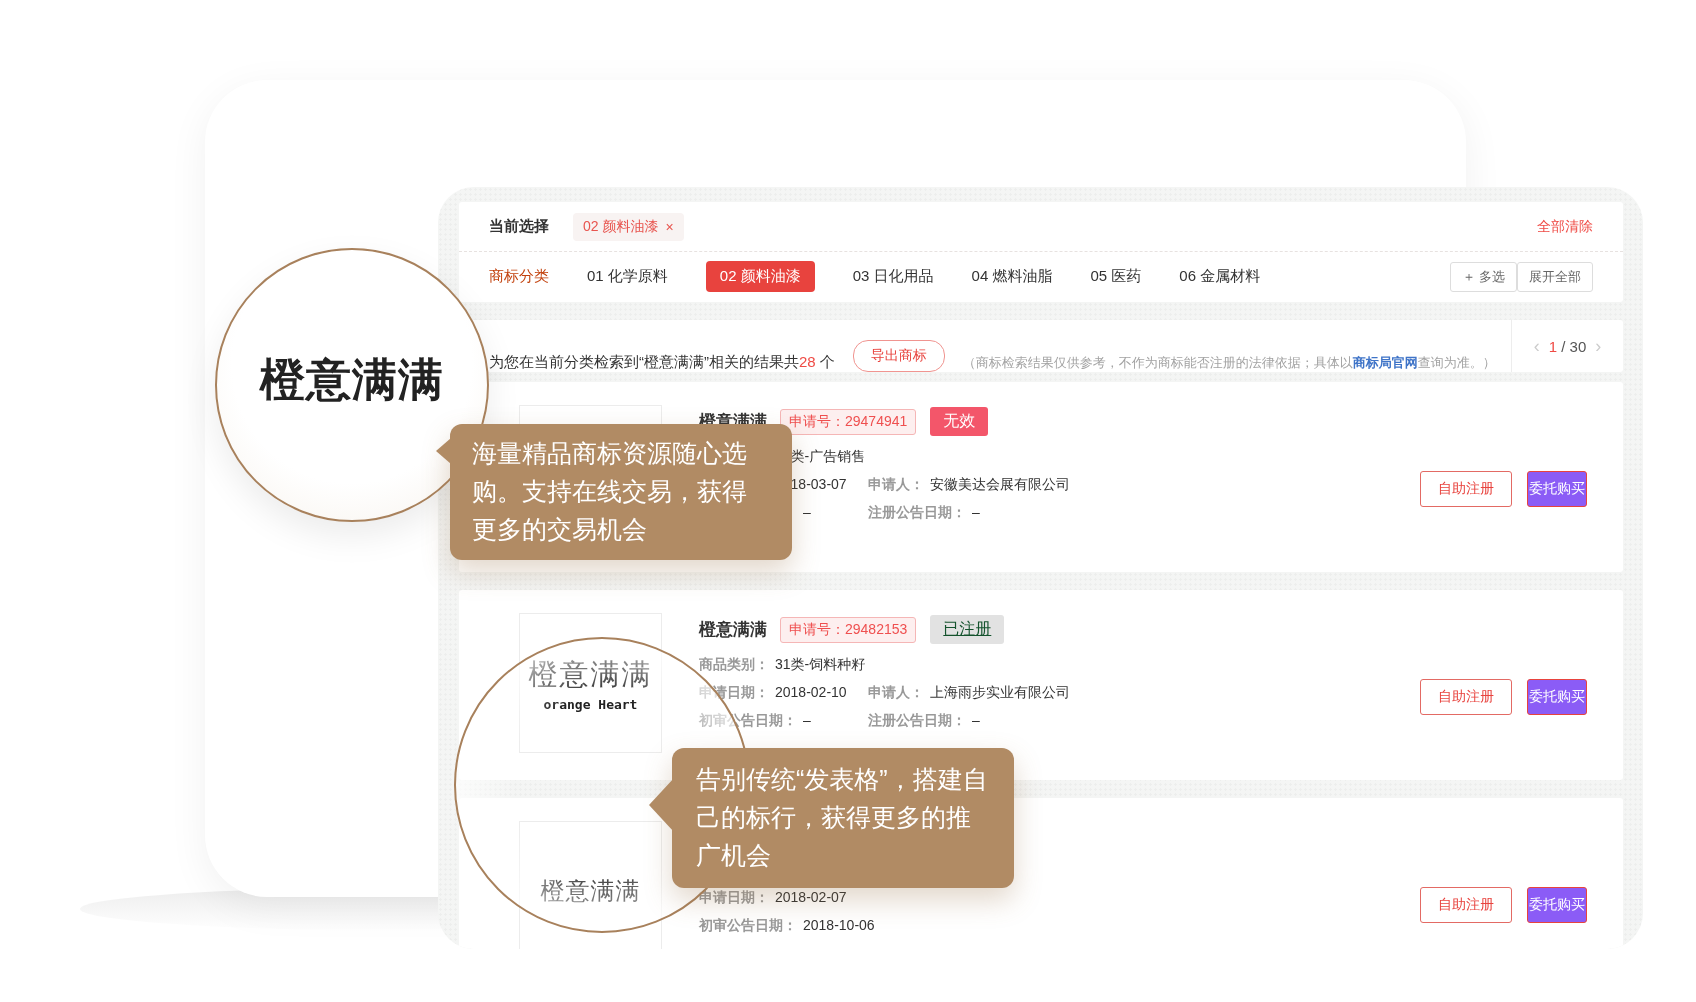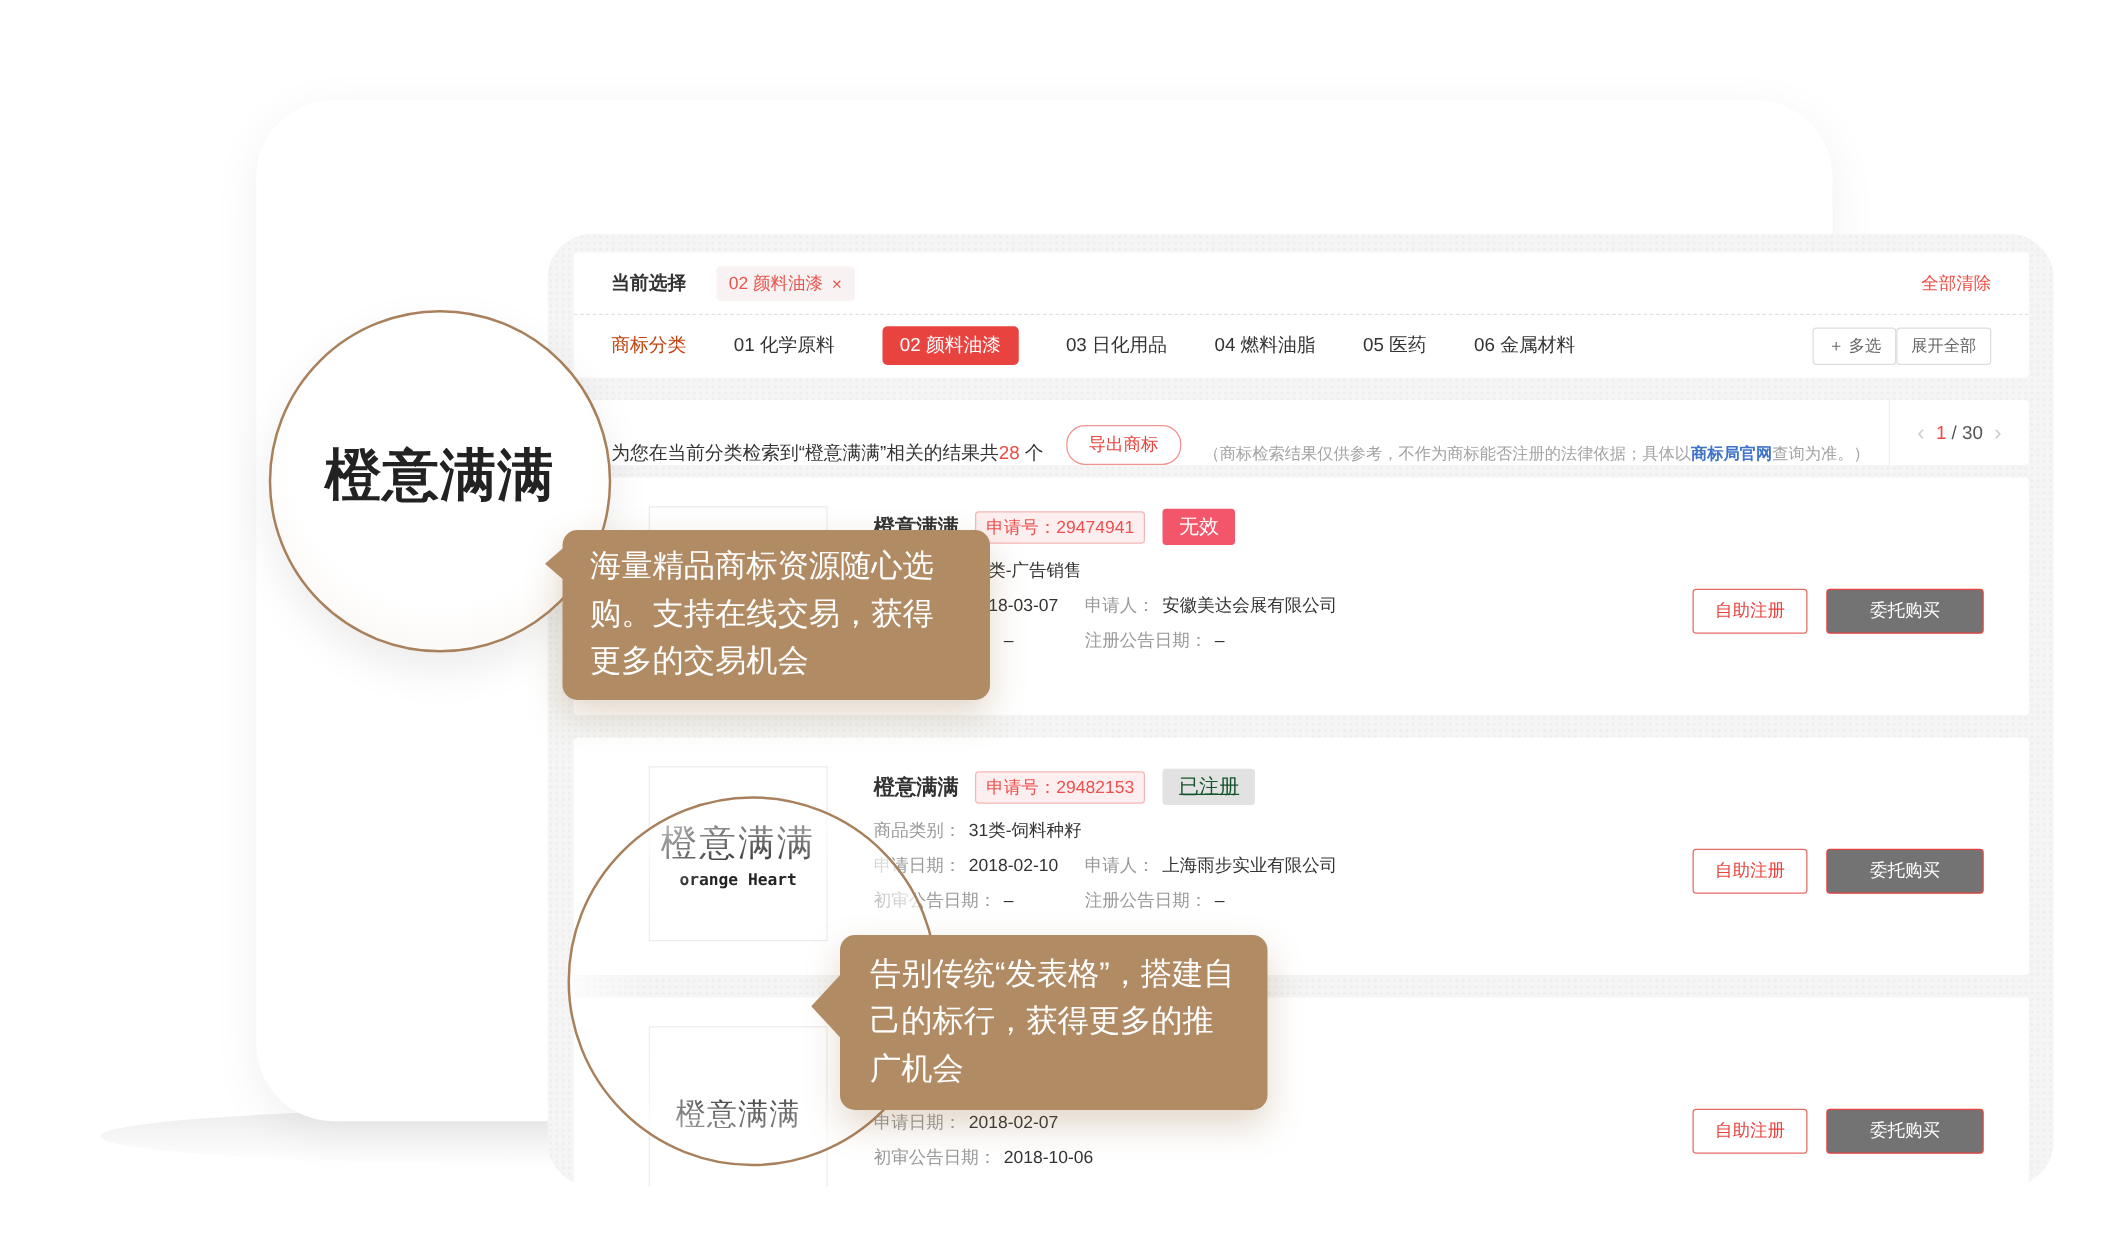--- a/index.html
+++ b/index.html
@@ -61,28 +61,28 @@
   .logo-sub { font-family:"DejaVu Sans Mono",monospace; font-size:13px; font-weight:700; color:#222; margin-top:2px; }
   .row-info { margin-left:37px; padding-top:2px; }
   .title-line { display:flex; align-items:center; margin-bottom:12px; }
   .tm-name { font-size:17px; font-weight:700; color:#333; }
   .appno-chip { margin-left:13px; font-size:14px; color:#ef4f4f; background:#fdefef;
                 border:1px solid #f5b6b6; border-radius:3px; padding:3px 8px; white-space:nowrap; }
   .badge { margin-left:14px; font-size:16px; padding:4px 13px; border-radius:3px; white-space:nowrap; }
   .badge-invalid { background:#f3566a; color:#fff; }
   .badge-registered { background:#e2e2e2; color:#14532d;text-decoration:underline; }
   .field-line { font-size:14px; margin-bottom:10px; white-space:nowrap; }
-  .flabel { color:#999; }
+  .flabel { color:#999;font-weight:bold; }
   .fval { color:#333; margin-left:6px; }
   .pair1 { display:inline-block; width:165px; }
   .row-actions { margin-left:auto; align-self:center; display:flex; gap:15px; }
   .btn-outline { background:#fff; border:1px solid #e36a64; color:#e8433e; font-size:14px;
                  padding:8px 17px; border-radius:3px; white-space:nowrap; }
-  .btn-fill { background:#737373; border:1px solid #e8433e; color:#fff; font-size:14px;
-              padding:8px 34px; border-radius:3px; white-space:nowrap; }
+  .btn-fill { background:#8b5cf6; border:1px solid #e8433e; color:#fff; font-size:14px;
+              padding:8px 1px; border-radius:3px; white-space:nowrap; }
 
   
   .circle1 { position:absolute; left:215px; top:248px; width:274px; height:274px; border-radius:50%;
              border:2px solid #a8815c; z-index:20;
              background:radial-gradient(circle at 50% 42%, #ffffff 58%, #f6f1ea 100%);
              box-shadow:0 14px 34px rgba(0,0,0,.08); }
   .circle1-text { position:absolute; left:50%; top:48%; transform:translate(-50%,-50%);
                   font-size:45px; font-weight:600; color:#222; letter-spacing:1px; white-space:nowrap; }
   .circle2 { position:absolute; left:454px; top:637px; width:296px; height:296px; border-radius:50%;
              border:2px solid #a8815c; z-index:20;

